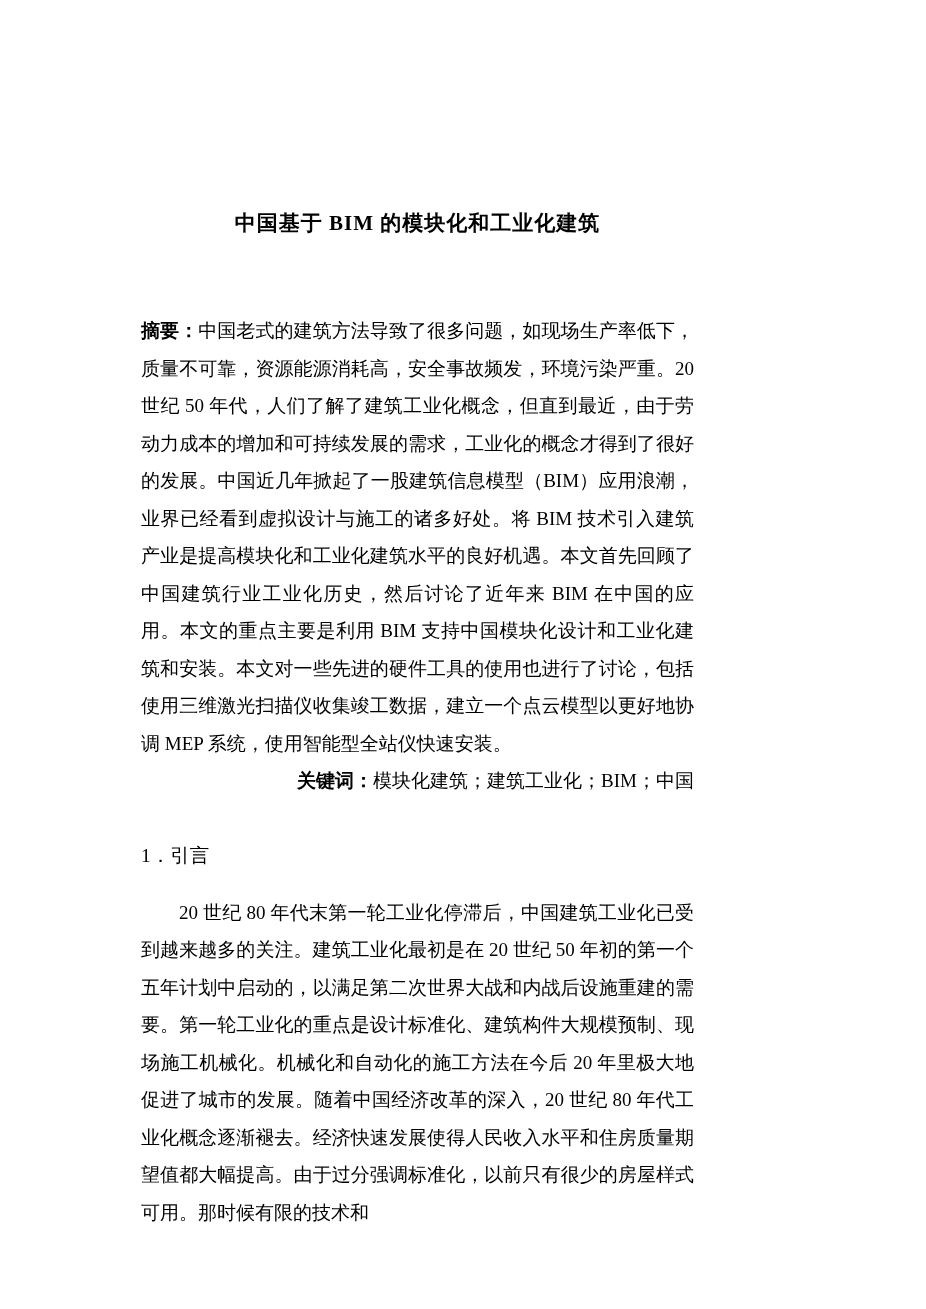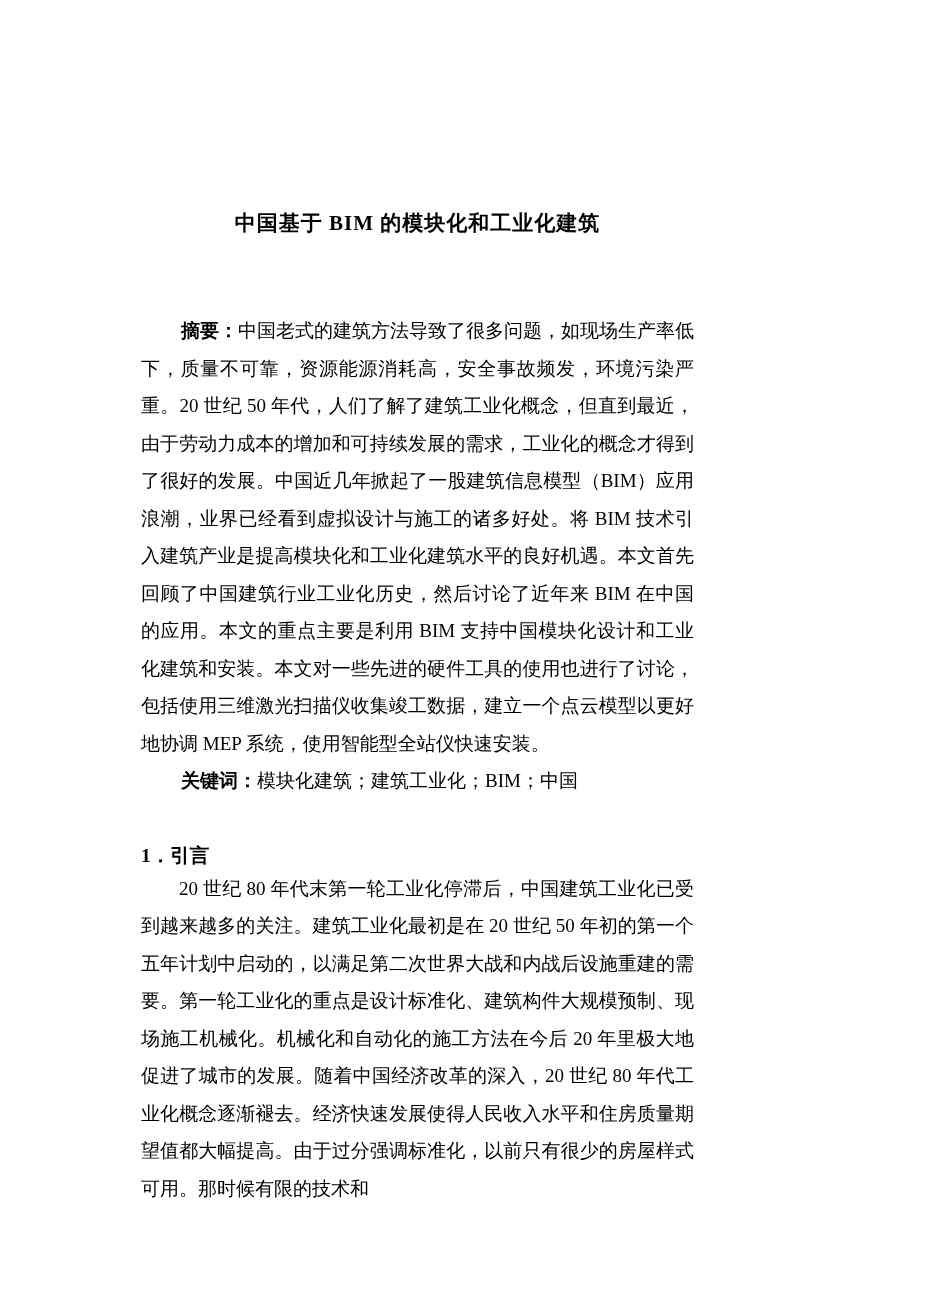--- a/index.html
+++ b/index.html
@@ -33,29 +33,28 @@
   .keywords,
   .body-para {
     font-size: 19px;
     line-height: 37.5px;
     margin: 0;
     text-align: justify;
   }
   .abstract strong,
   .keywords strong {
     font-weight: bold;
-    margin-left: 40px;
   }
   .keywords {
-    text-align: left;
+    text-align: right;
   }
   .section-heading {
     font-size: 19.5px;
-    font-weight: bold;
-    margin: 42px 0 0 0;
+    font-weight: normal;
+    margin: 42px 0 24px 0;
     line-height: 28px;
   }
   .body-para {
     text-indent: 2em;
   }
 </style>
 </head>
 <body>
 
 <div class="page">

